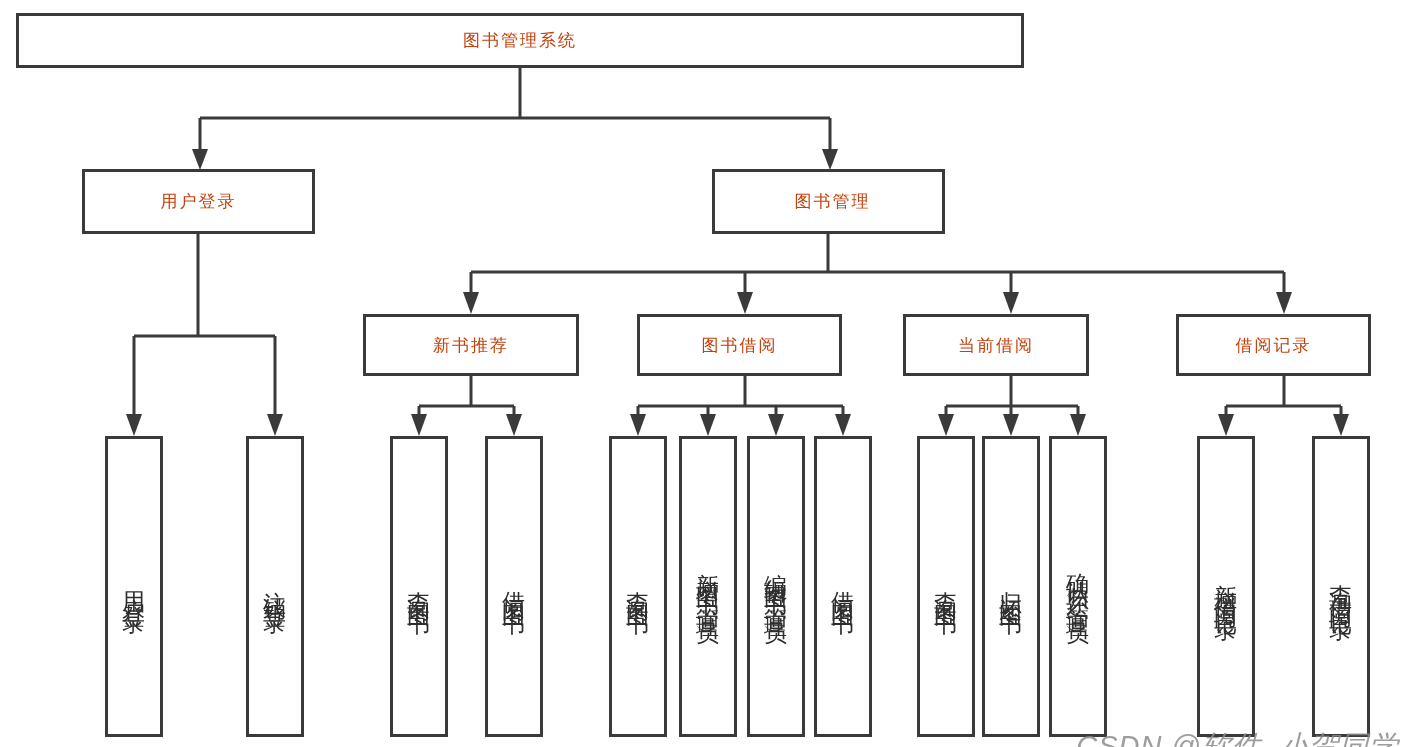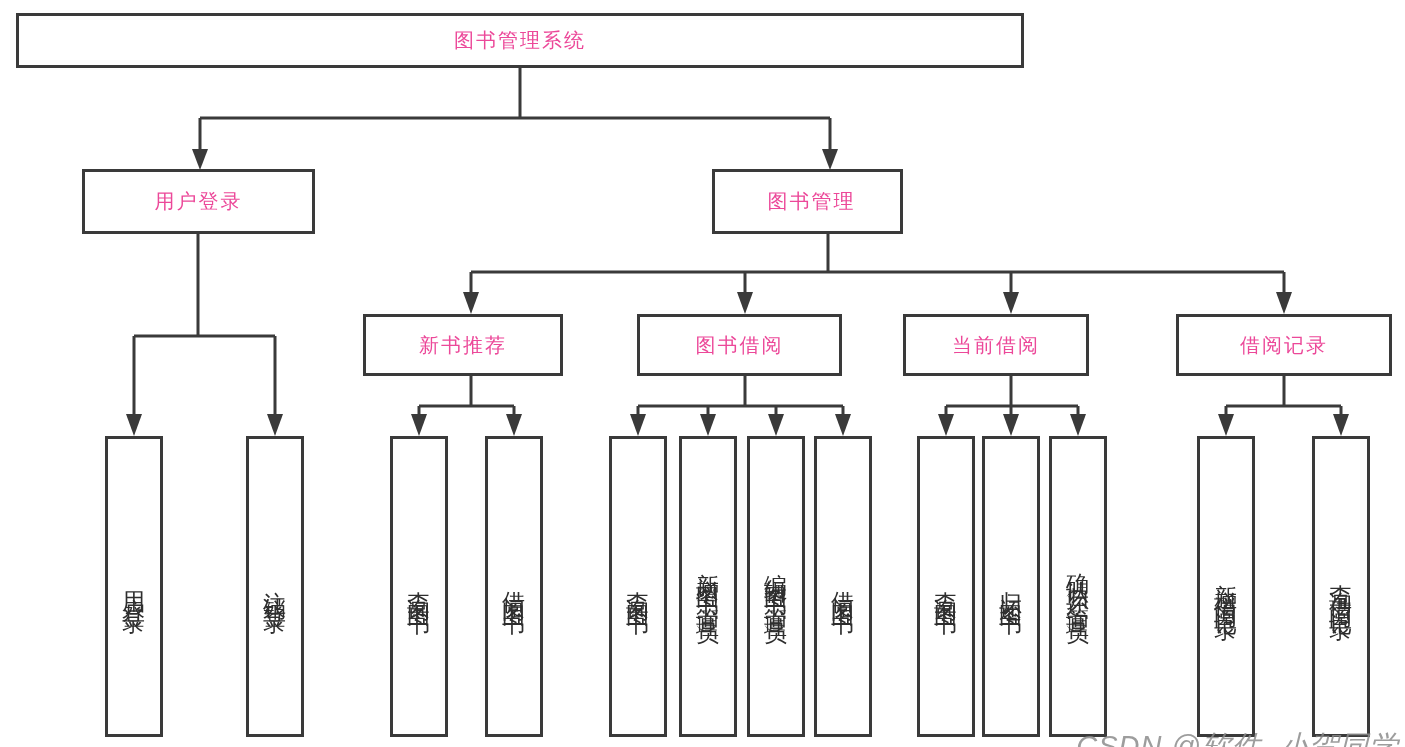--- a/index.html
+++ b/index.html
@@ -22,23 +22,23 @@
     z-index: 0;
   }
   .node {
     position: absolute;
     box-sizing: border-box;
     border: 3px solid #3a3a3a;
     background: #ffffff;
     display: flex;
     align-items: center;
     justify-content: center;
-    font-size: 20px;
+    font-size: 17px;
     letter-spacing: 2px;
-    color: #ec4899;
+    color: #c2410c;
     z-index: 1;
   }
   .leaf {
     position: absolute;
     box-sizing: border-box;
     top: 436px;
     height: 301px;
     width: 58px;
     border: 3px solid #3a3a3a;
     background: #ffffff;
@@ -118,34 +118,34 @@
     </g>
   </svg>
 
   <div class="node" style="left:16px; top:13px; width:1008px; height:55px;">
     <span>图书管理系统</span>
   </div>
 
   <div class="node" style="left:82px; top:169px; width:233px; height:65px;">
     <span>用户登录</span>
   </div>
-  <div class="node" style="left:712px; top:169px; width:191px; height:65px;padding-left:8px;">
+  <div class="node" style="left:712px; top:169px; width:233px; height:65px;padding-left:8px;">
     <span>图书管理</span>
   </div>
 
-  <div class="node" style="left:363px; top:314px; width:200px; height:62px;">
+  <div class="node" style="left:363px; top:314px; width:216px; height:62px;">
     <span>新书推荐</span>
   </div>
   <div class="node" style="left:637px; top:314px; width:205px; height:62px;">
     <span>图书借阅</span>
   </div>
   <div class="node" style="left:903px; top:314px; width:186px; height:62px;">
     <span>当前借阅</span>
   </div>
-  <div class="node" style="left:1176px; top:314px; width:216px; height:62px;">
+  <div class="node" style="left:1176px; top:314px; width:195px; height:62px;">
     <span>借阅记录</span>
   </div>
 
   <div class="leaf" style="left:105px;">用户登录</div>
   <div class="leaf" style="left:246px;">注销登录</div>
 
   <div class="leaf" style="left:390px;">查询图书</div>
   <div class="leaf" style="left:485px;">借阅图书</div>
 
   <div class="leaf" style="left:609px;">查询图书</div>

